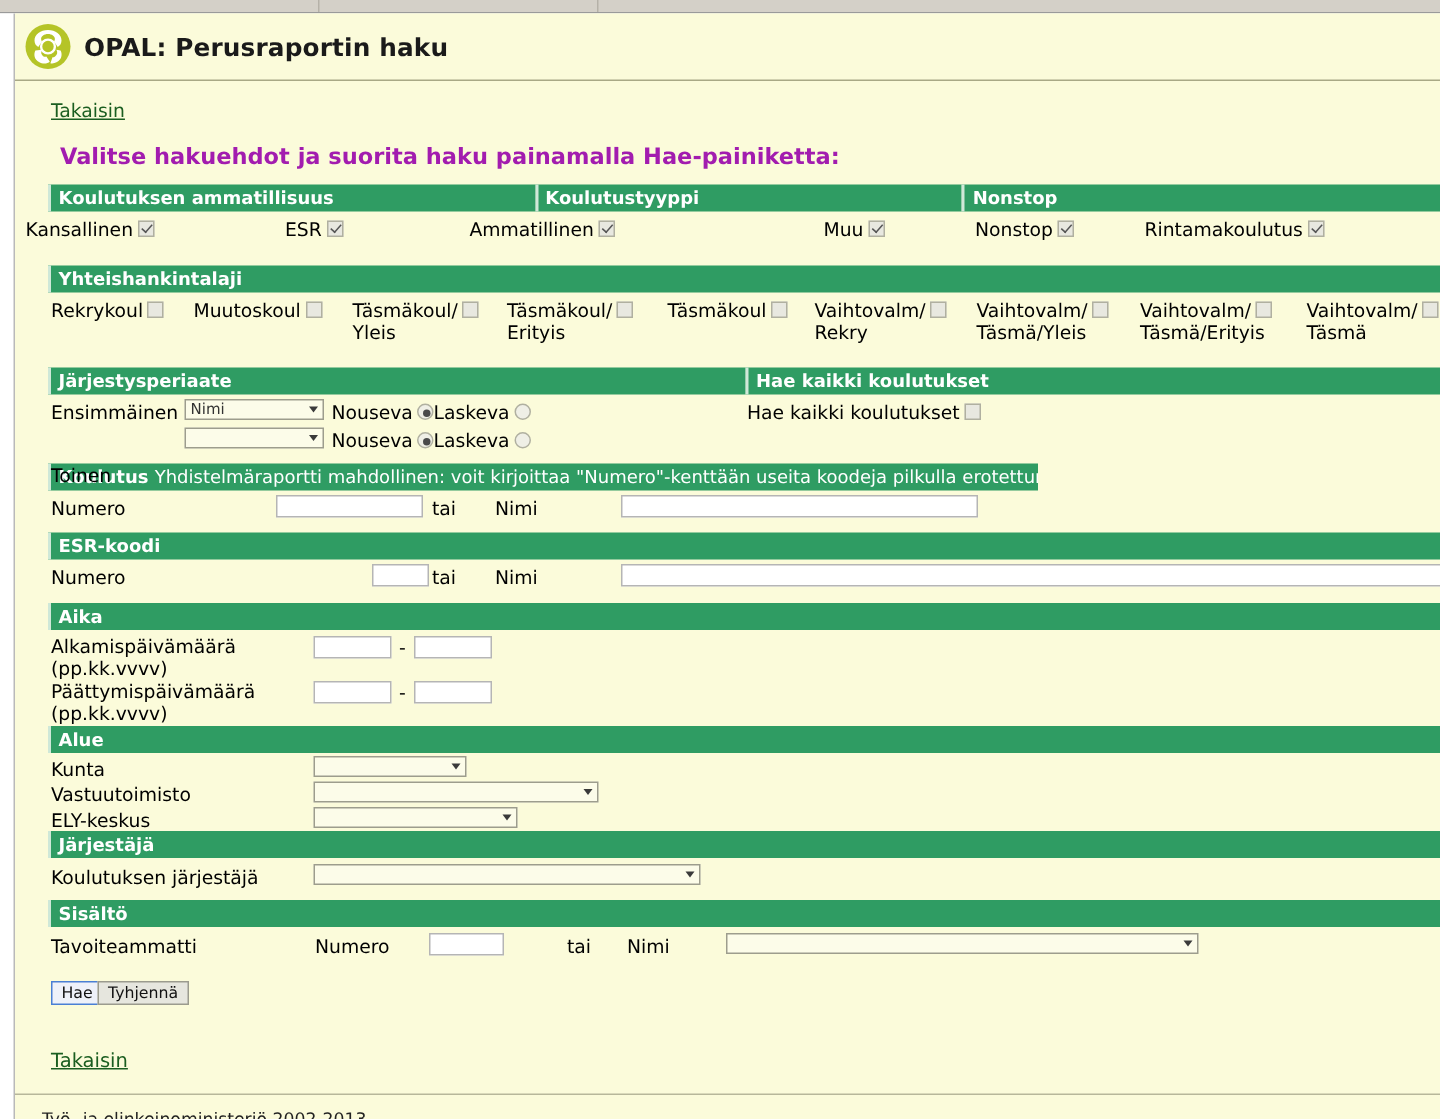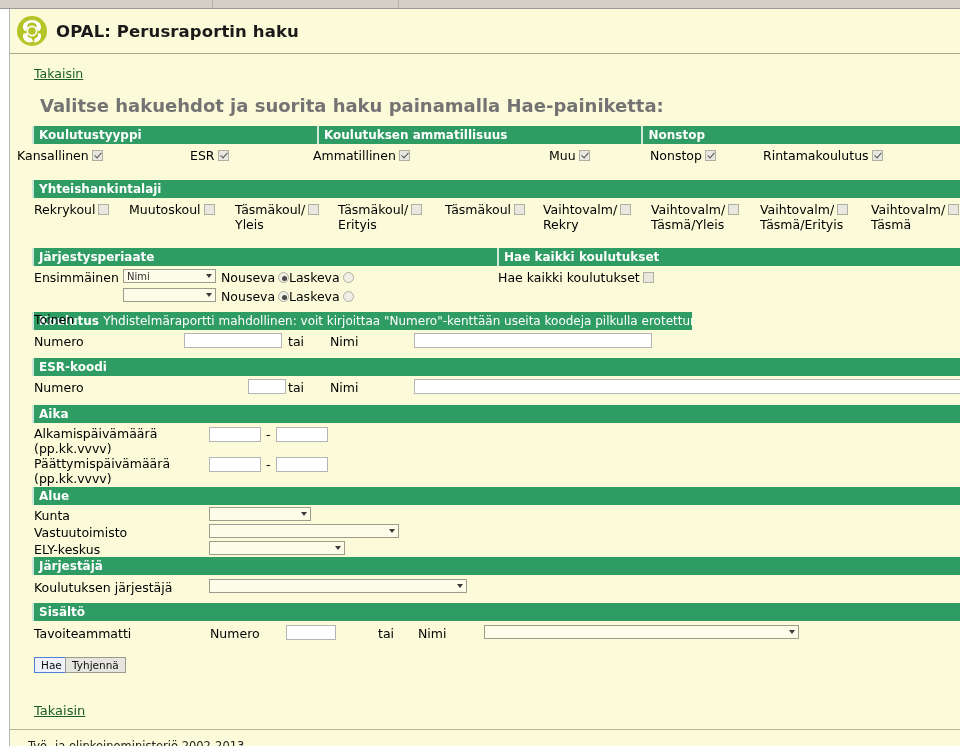--- a/index.html
+++ b/index.html
@@ -75,23 +75,23 @@
   .linkrow {
     padding: 2px 0 0 24px;
   }
   a.backlink {
     color: #1b5e20;
     font-size: 12.5px;
     text-decoration: underline;
   }
   .instruction {
     font-weight: bold;
-    font-size: 18px;
+    font-size: 15px;
     padding: 14px 0 10px 30px;
-    color: #737373;
+    color: #a21caf;
   }
 
   
   .bars {
     padding: 0 0 0 22px;
   }
   .barrow {
     display: flex;
     margin-right: 0px;
   }
@@ -245,22 +245,22 @@
     <div class="body-area">
 
       <div class="linkrow">
         <a class="backlink" href="#">Takaisin</a>
       </div>
 
       <div class="instruction">Valitse hakuehdot ja suorita haku painamalla Hae-painiketta:</div>
 
       <div class="bars">
         <div class="barrow">
+          <div class="bar" style="width:328px">Koulutuksen ammatillisuus</div>
           <div class="bar" style="width:288px">Koulutustyyppi</div>
-          <div class="bar" style="width:328px">Koulutuksen ammatillisuus</div>
           <div class="bar" style="width:322px">Nonstop</div>
         </div>
       </div>
 
       <div style="position:relative;height:30px;font-size:12.5px;">
         <div class="abs" style="left:7px;top:4px;">
           <span>Kansallinen</span><input type="checkbox" class="chk on" checked="" style="">
         </div>
         <div class="abs" style="left:180px;top:4px;">
           <span>ESR</span><input type="checkbox" class="chk on" checked="" style="">

